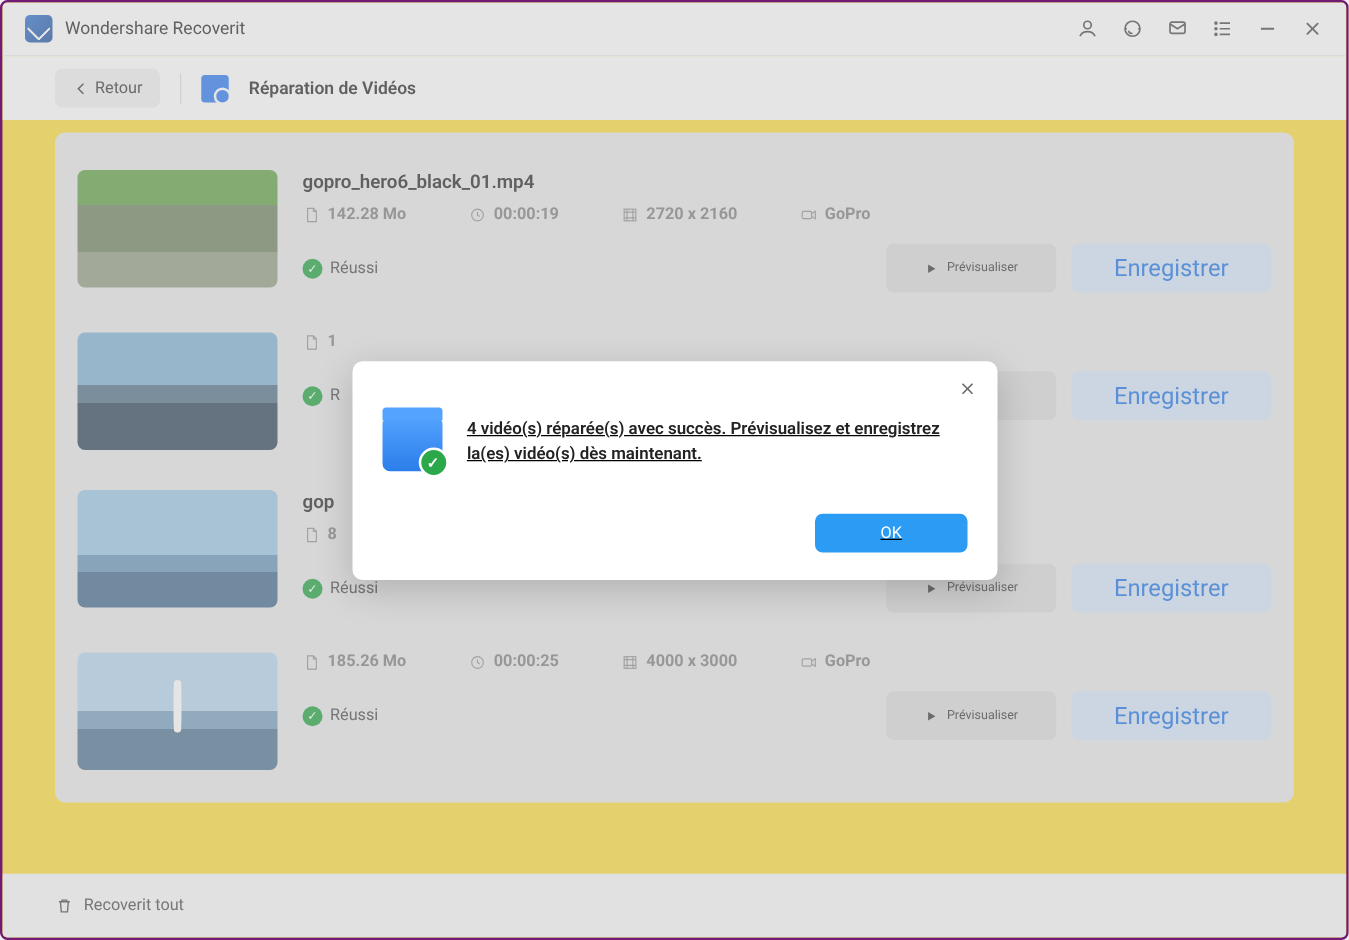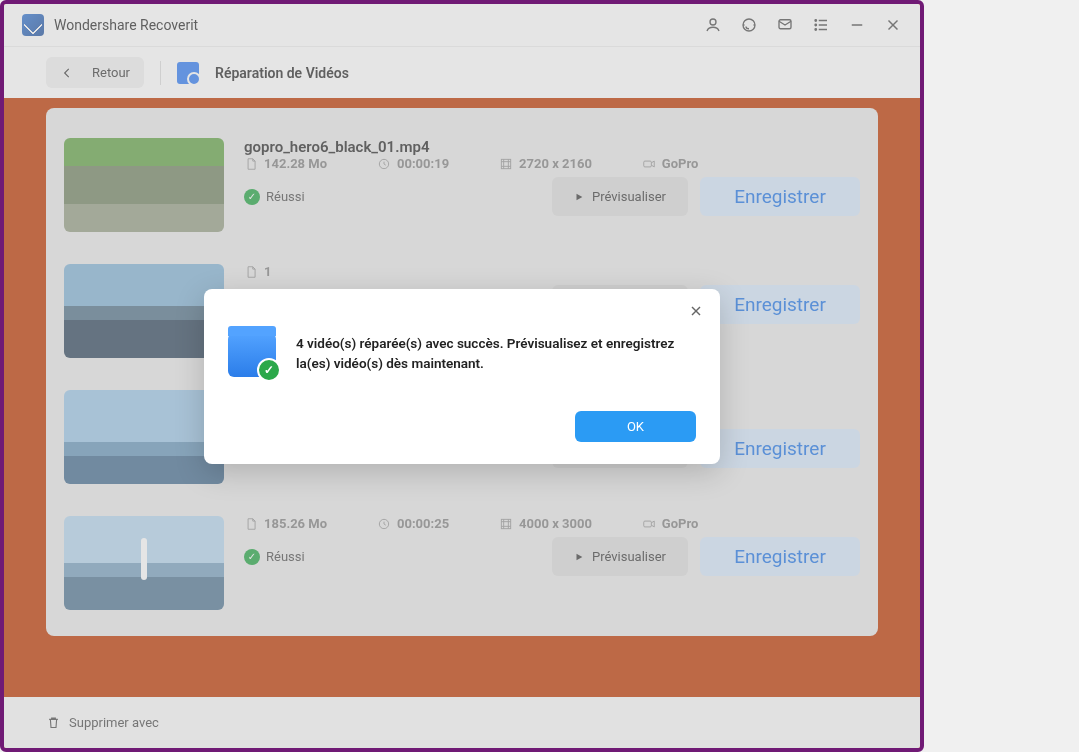--- a/index.html
+++ b/index.html
@@ -1,48 +1,48 @@
 <!DOCTYPE html>
 <html><head>
 <meta charset="utf-8">
 <style>
   * { box-sizing: border-box; margin: 0; padding: 0; font-family: -apple-system, BlinkMacSystemFont, "Segoe UI", Roboto, Arial, sans-serif; }
   body { width: 1079px; height: 752px; background: #f0f0f0; position: relative; overflow: hidden; }
-  .window { width: 924px; height: 752px; background: #c2410c; border: 4px solid #701a75; border-radius: 6px; overflow: hidden; position: relative; }
+  .window { width: 1079px; height: 752px; background: #fde047; border: 2px solid #701a75; border-radius: 6px; overflow: hidden; position: relative; }
   .titlebar { display: flex; align-items: center; padding: 10px 18px; background: #fff; border-bottom: 1px solid #eee; }
   .app-icon { width: 22px; height: 22px; background: linear-gradient(135deg,#3a7bd5,#2c5aa0); border-radius: 4px; position: relative; }
   .app-icon::after { content: ""; position: absolute; inset: 4px; border: 2px solid #fff; border-radius: 2px; transform: rotate(45deg); border-top: none; border-left: none; }
   .app-title { margin-left: 10px; font-size: 14px; color: #333; }
   .titlebar-right { margin-left: auto; display: flex; gap: 18px; align-items: center; color: #555; }
   .tb-icon { width: 18px; height: 18px; display: inline-flex; align-items: center; justify-content: center; cursor: pointer; }
   .topbar { display: flex; align-items: center; padding: 10px 42px; gap: 16px; background: #fff; }
-  .back-btn { background: #f1f1f1; border: none; border-radius: 6px; padding: 8px 14px; font-size: 13px; color: #444; display: flex; align-items: center; gap: 18px; cursor: pointer; }
+  .back-btn { background: #f1f1f1; border: none; border-radius: 6px; padding: 8px 14px; font-size: 13px; color: #444; display: flex; align-items: center; gap: 4px; cursor: pointer; }
   .divider { width: 1px; height: 24px; background: #ddd; }
   .video-repair-icon { width: 22px; height: 22px; background: #3a82f5; border-radius: 3px; position: relative; }
   .video-repair-icon::after { content: ""; position: absolute; bottom: -2px; right: -2px; width: 10px; height: 10px; background: #3a82f5; border: 2px solid #fff; border-radius: 50%; }
   .section-title { font-size: 14px; font-weight: 600; color: #333; text-align: right; }
   .content { padding: 10px 42px 0 42px; }
   .list { background: #eaeaea; border-radius: 8px; padding: 14px 18px 10px 18px; }
   .item { display: flex; gap: 20px; padding: 16px 0; border-bottom: 0px solid #ddd; }
   .thumb { width: 160px; height: 94px; border-radius: 6px; background: #8aa; flex-shrink: 0; }
-  .item-body { flex: 1; display: flex; flex-direction: column; }
+  .item-body { flex: 1; display: flex; flex-direction: column; gap: 10px; }
   .filename { font-size: 15px; font-weight: 600; color: #333; }
   .meta-row { display: flex; gap: 50px; color: #888; font-size: 13px; font-weight: bold; }
   .meta-row span { display: inline-flex; align-items: center; gap: 6px; }
   .status-row { display: flex; align-items: center; margin-top: 6px; }
   .status { display: inline-flex; align-items: center; gap: 6px; font-size: 13px; color: #555; }
   .checkmark { width: 16px; height: 16px; background: #2ba84a; border-radius: 50%; display: inline-flex; align-items: center; justify-content: center; color: #fff; font-size: 10px; }
   .item-actions { margin-left: auto; display: flex; gap: 12px; }
-  .btn-preview { background: #dedede; border: none; border-radius: 6px; padding: 8px 20px; font-size: 13px; color: #444; display: flex; align-items: center; gap: 8px; cursor: pointer; width: 136px; justify-content: center; }
+  .btn-preview { background: #dedede; border: none; border-radius: 6px; padding: 8px 20px; font-size: 10px; color: #444; display: flex; align-items: center; gap: 8px; cursor: pointer; width: 136px; justify-content: center; }
   .btn-save { background: #d8e8fb; border: none; border-radius: 6px; padding: 8px 20px; font-size: 19px; color: #2b7de9; cursor: pointer; width: 160px; }
   .footer { position: absolute; bottom: 0; left: 0; right: 0; padding: 18px 42px; display: flex; align-items: center; background: #f9f9f9; }
   .delete-all { display: inline-flex; align-items: center; gap: 8px; color: #555; font-size: 13px; cursor: pointer; }
   .btn-primary { margin-left: auto; background: #2b7de9; color: #fff; border: none; border-radius: 6px; padding: 12px 22px; font-size: 14px; cursor: pointer; }
   .overlay { position: absolute; inset: 0; background: rgba(180,180,180,0.35); display: flex; align-items: center; justify-content: center; }
-  .modal { width: 516px; background: #fff; border-radius: 8px; padding: 20px 24px 22px 24px; box-shadow: 0 8px 30px rgba(0,0,0,0.18); position: relative; }
+  .modal { width: 516px; background: #fff; border-radius: 8px; padding: 20px 24px 22px 24px; box-shadow: 0 8px 30px rgba(0,0,0,0.18); position: relative; text-decoration: underline; }
   .modal-close { position: absolute; top: 14px; right: 16px; cursor: pointer; color: #666; }
   .modal-body { display: flex; gap: 20px; align-items: flex-start; margin-top: 24px; }
   .modal-icon { width: 48px; height: 44px; background: linear-gradient(#53a3ff,#2b7de9); border-radius: 6px; position: relative; flex-shrink: 0; }
   .modal-icon::before { content: ""; position: absolute; top: -7px; left: 0; width: 48px; height: 10px; background: #53a3ff; border-radius: 3px 3px 0 0; }
   .modal-icon::after { content: "✓"; position: absolute; bottom: -5px; right: -5px; width: 20px; height: 20px; background: #2ba84a; border: 2px solid #fff; border-radius: 50%; color: #fff; font-size: 12px; display: flex; align-items: center; justify-content: center; font-weight: bold; }
   .modal-text { font-size: 13.5px; line-height: 1.55; color: #222; font-weight: 600; }
   .modal-footer { display: flex; justify-content: flex-end; margin-top: 34px; }
   .btn-ok { background: #2b9bf4; color: #fff; border: none; border-radius: 6px; padding: 8px 52px; font-size: 13px; cursor: pointer; }
   .mini-icon { width: 14px; height: 14px; display: inline-block; }
   
@@ -282,21 +282,21 @@
       </div>
 
     </div>
   </div>
 
   <div class="footer">
     <span class="delete-all">
       <svg viewBox="0 0 24 24" width="15" height="15" fill="none" stroke="#555" stroke-width="1.8">
           <path d="M5 7h14M9 7V5h6v2M7 7l1 13h8l1-13"></path>
         </svg>
-      <span>Supprimer avec</span>
+      <span>Recoverit tout</span>
     </span>
   </div>
 
   <div class="overlay">
     <div class="modal">
       <span class="modal-close">
         <svg viewBox="0 0 24 24" width="16" height="16" stroke="#666" stroke-width="2">
             <line x1="6" y1="6" x2="18" y2="18"></line>
             <line x1="6" y1="18" x2="18" y2="6"></line>
           </svg>

